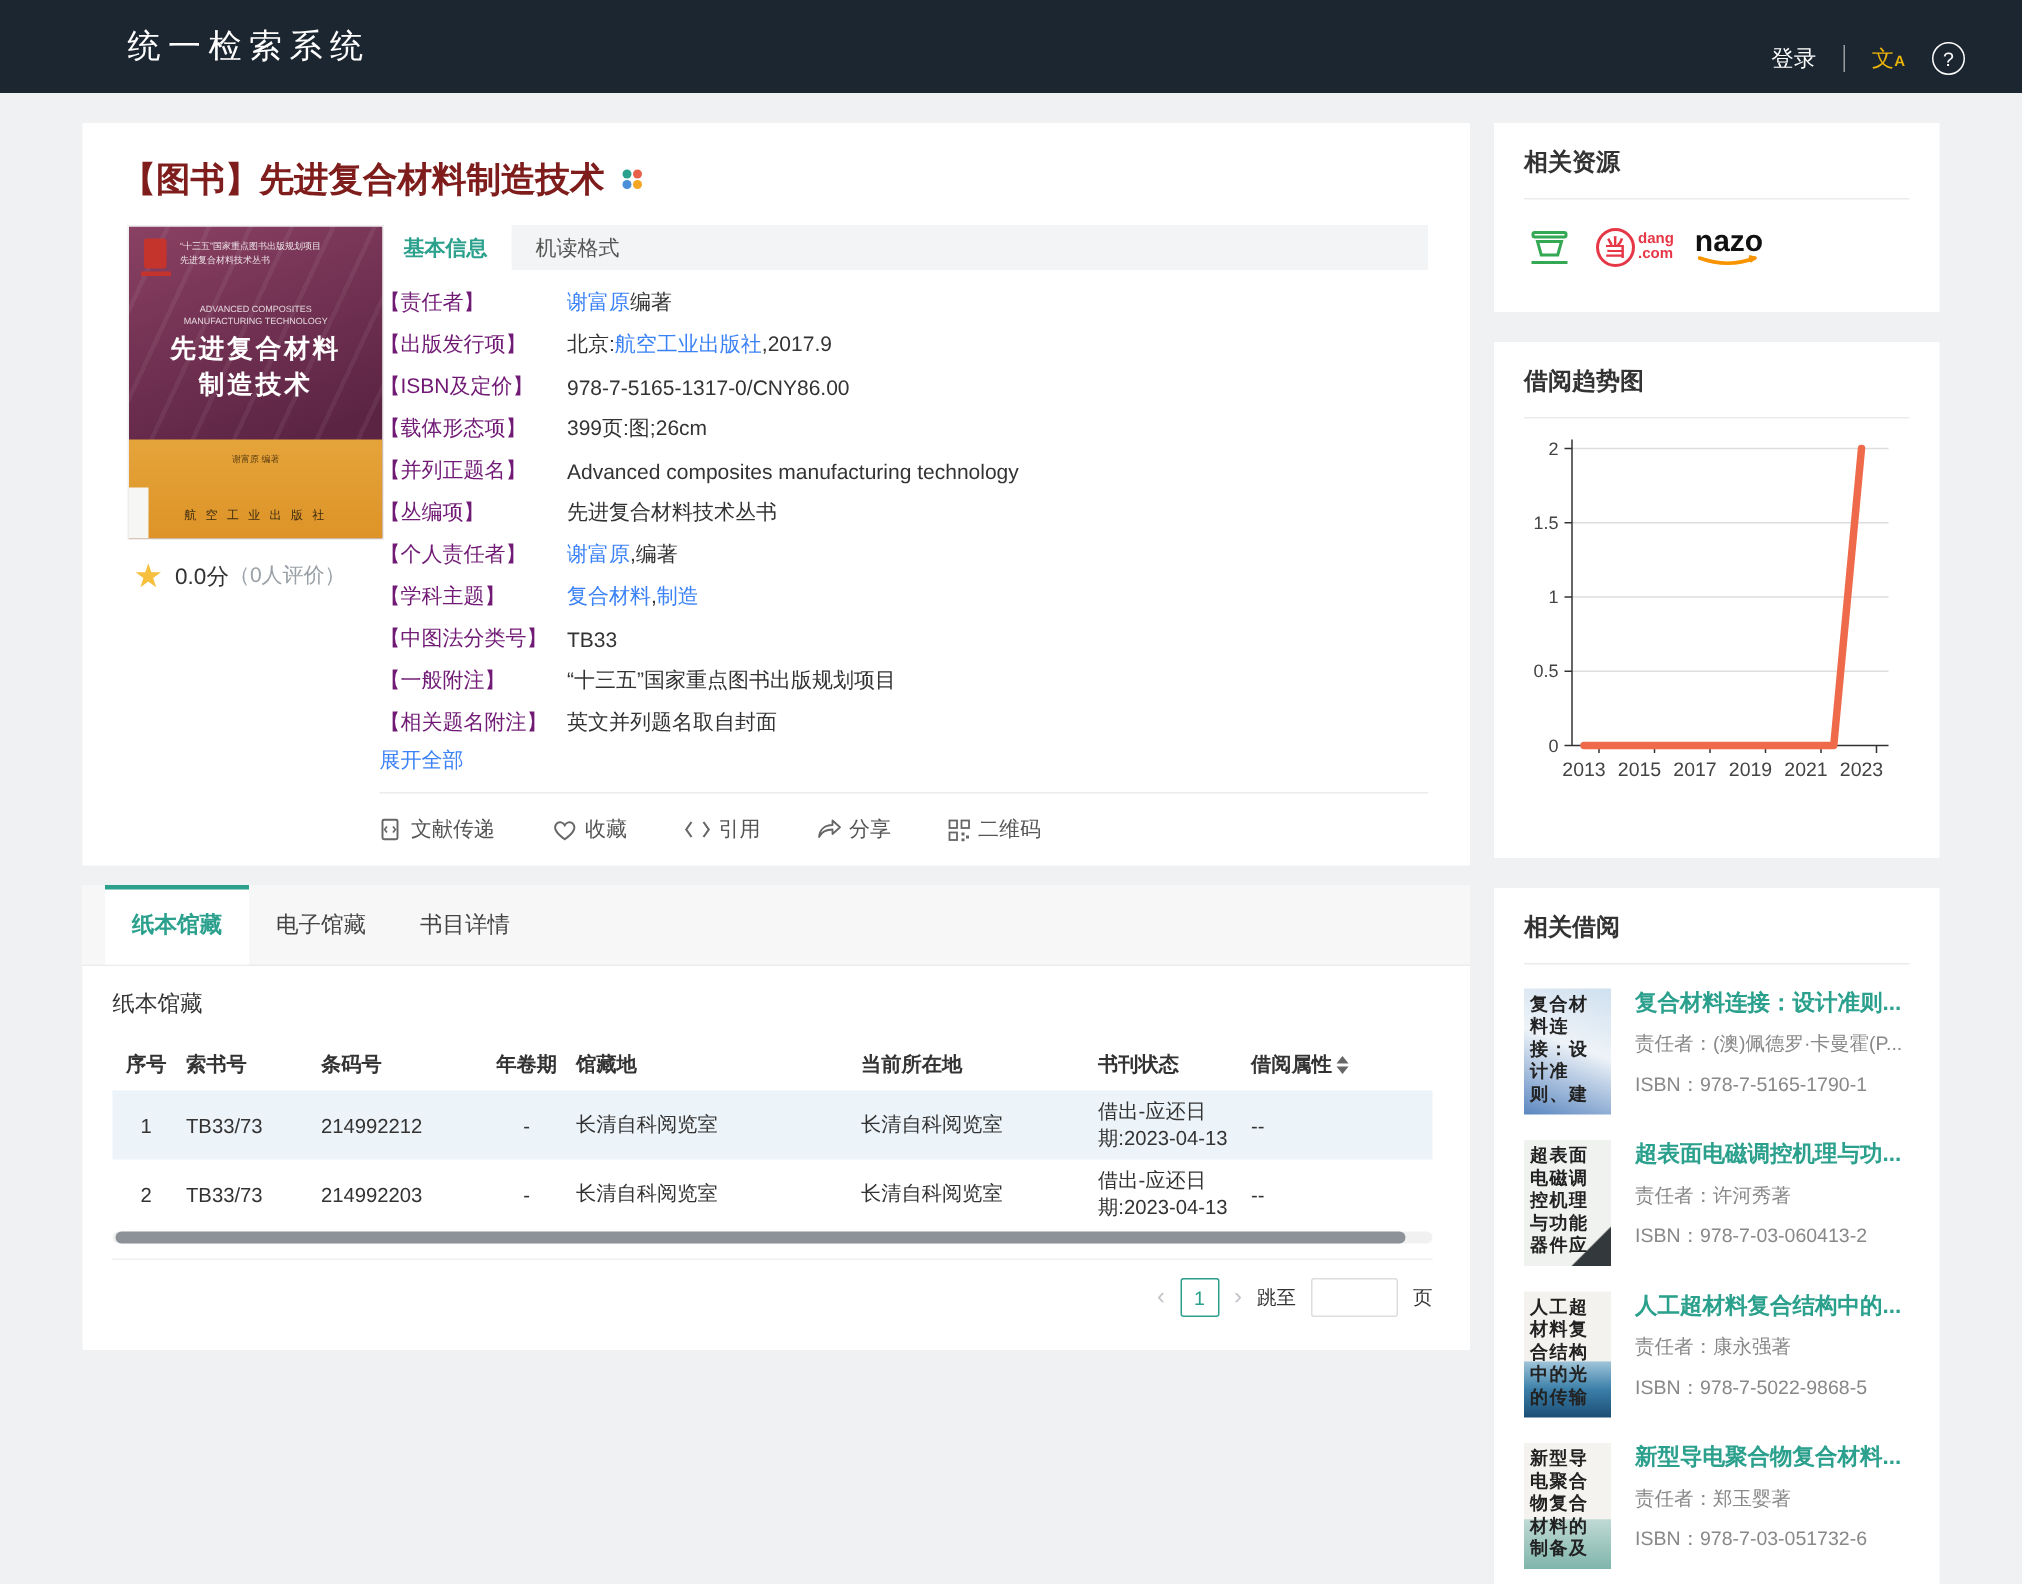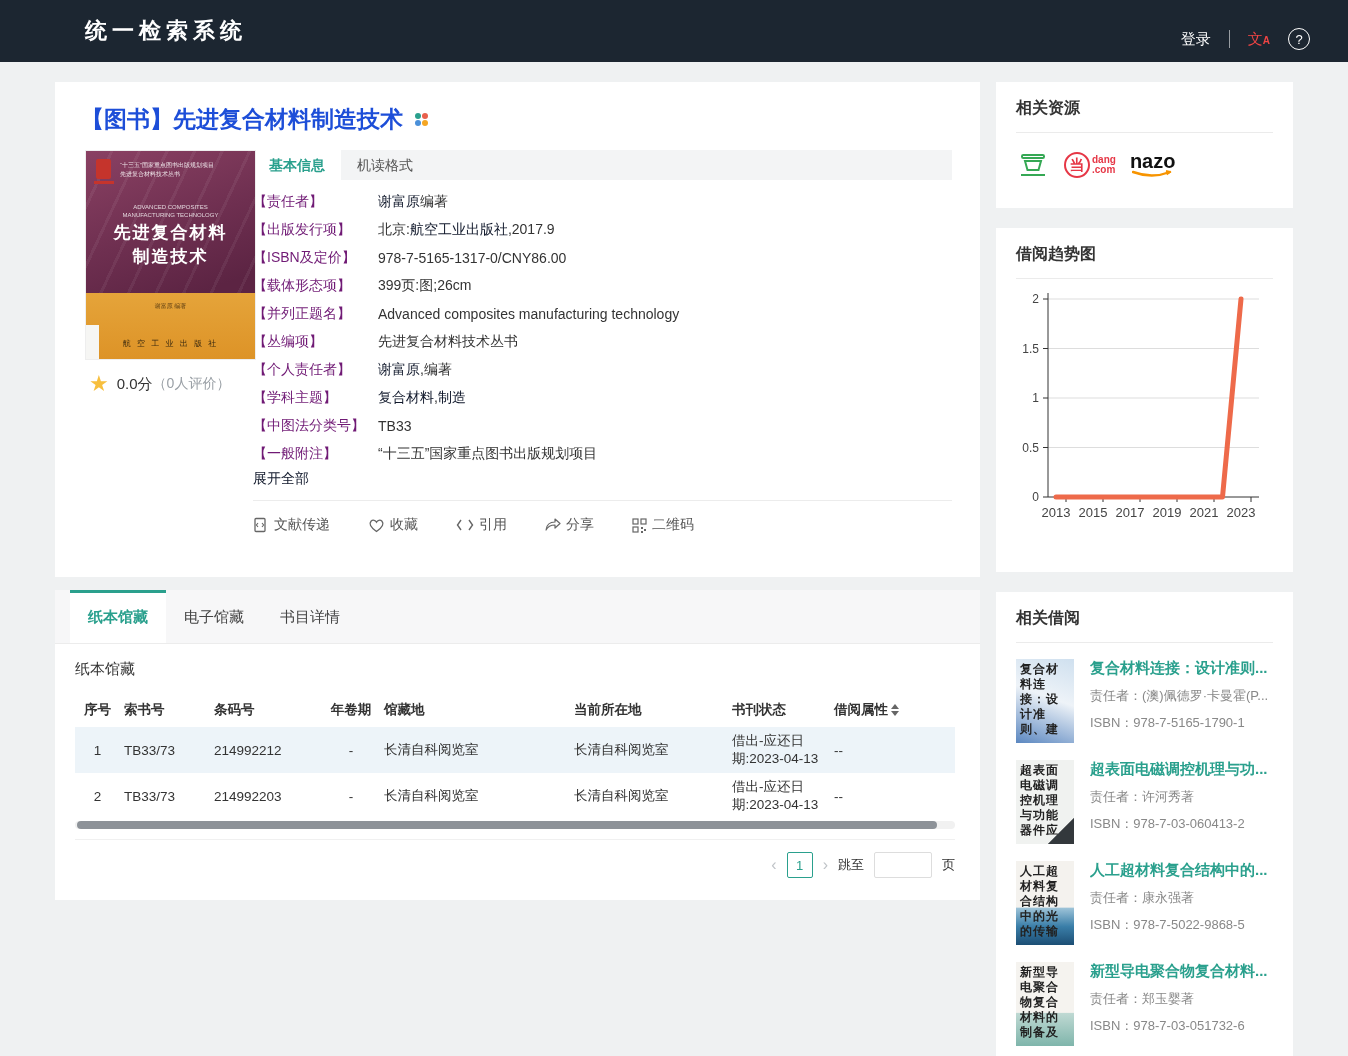--- a/index.html
+++ b/index.html
@@ -1,32 +1,32 @@
 <!DOCTYPE html>
 <html><head>
 <meta charset="utf-8">
 <style>
 * { margin:0; padding:0; box-sizing:border-box; }
 html,body { width:1348px; height:1056px; overflow:hidden; background:#eff1f2; font-family:"Liberation Sans","DejaVu Sans",sans-serif; }
 .topbar { height:62px; background:#1c2631; position:relative; }
-.logo { position:absolute; left:85px; top:16px; color:#fff; font-size:22px; font-weight:bold; letter-spacing:5px; }
+.logo { position:absolute; left:85px; top:16px; color:#fff; font-size:22px; font-weight:normal; letter-spacing:5px; }
 .nav { position:absolute; left:565px; top:21px; display:flex; gap:39px; }
 .nav-item { color:#f2f4f6; font-size:14px; cursor:pointer; }
 .top-right { position:absolute; right:38px; top:0; height:78px; display:flex; align-items:center; gap:18px; }
 .login { color:#fff; font-size:15px; }
 .vdiv { width:1px; height:18px; background:rgba(255,255,255,.55); }
-.lang-ic { color:#ef4444; font-size:15px; position:relative;text-align:right; }
+.lang-ic { color:#eab308; font-size:15px; position:relative;text-align:right; }
 .lang-ic .sub { font-size:10px; font-weight:bold; }
 .help-ic { width:22px; height:22px; border:1.6px solid #fff; border-radius:50%; color:#fff; font-size:13px; display:flex; align-items:center; justify-content:center; }
 .layout { display:flex; gap:16px; padding:20px 55px 0 55px; align-items:flex-start; }
 .left-col { width:925px; flex:0 0 925px; }
 .right-col { width:297px; flex:0 0 297px; display:flex; flex-direction:column; gap:20px; }
 .card { background:#fff; }
 .book-card { padding:22px 28px 20px 26px; height:495px; }
-.book-title { font-size:23px; font-weight:bold; color:#1d4ed8; display:flex; align-items:center; gap:10px; }
+.book-title { font-size:23px; font-weight:bold; color:#7f1d1d; display:flex; align-items:center; gap:10px; }
 .detail { display:flex; margin-top:15px; }
 .cover-col { width:156px; flex:0 0 156px; }
 .cover { width:171px; height:210px; margin-left:4px; border:1px solid #eee; position:relative; background:linear-gradient(160deg,#8a4163 0%,#6e2f50 40%,#5c2443 68%,#5c2443 68%); overflow:hidden; }
 .cover .yellow { position:absolute; left:0; right:0; bottom:0; height:66px; background:linear-gradient(#e5a43a,#dd9327); }
 .cover .streaks { position:absolute; inset:0; background:repeating-linear-gradient(115deg, rgba(255,255,255,0) 0 22px, rgba(255,255,255,.06) 22px 25px); }
 .cover .red-logo { position:absolute; left:10px; top:8px; width:15px; height:20px; background:#c5342c; border-radius:2px; }
 .cover .red-sub { position:absolute; left:8px; top:30px; width:20px; height:3px; background:#c5342c; }
 .cover .cap { position:absolute; left:34px; top:10px; color:rgba(255,255,255,.85); font-size:6px; line-height:9px; }
 .cover .eng { position:absolute; left:0; right:0; top:52px; text-align:center; color:rgba(255,255,255,.8); font-size:6px; line-height:8px; }
 .cover .zh-title { position:absolute; left:0; right:0; top:70px; text-align:center; color:#fff; font-size:17px; font-weight:bold; line-height:24px; letter-spacing:2px; }
@@ -38,21 +38,21 @@
 .rating .score { color:#333; font-size:15px; }
 .rating .cnt { color:#9aa0a6; font-size:14px; }
 .info-col { flex:1; margin-left:16px; }
 .tabstrip1 { background:#f3f4f5; height:30px; display:flex; }
 .tab1 { width:88px; text-align:center; line-height:30px; font-size:14px; color:#555; cursor:pointer; }
 .tab1.active { background:#fff; color:#2aa08d; font-weight:bold; }
 .fields { margin-top:8px; }
 .f-row { display:flex; height:28px; align-items:center; font-size:14px; }
 .f-label { width:125px; flex:0 0 125px; color:#701a75; }
 .f-val { color:#333; }
-.f-val a, .lnk { color:#0f172a; text-decoration:none; cursor:pointer;text-align:center; }
+.f-val a, .lnk { color:#3b82f6; text-decoration:none; cursor:pointer;text-align:center; }
 .expand { font-size:14px; margin-top:2px; display:inline-block; }
 .act-div { border-top:1px solid #ececec; margin-top:12px; }
 .actions { display:flex; gap:38px; margin-top:15px; align-items:center; }
 .action { display:flex; align-items:center; gap:5px; color:#555; font-size:14px; cursor:pointer; }
 .action svg { display:block; }
 .holdings-card { margin-top:13px; height:310px; }
 .tabstrip2 { background:#f7f7f8; height:54px; display:flex; border-bottom:1px solid #ececec; padding-left:15px; }
 .tab2 { padding:0 18px; line-height:54px; font-size:15px; color:#444; cursor:pointer; }
 .tab2.active { background:#fff; color:#2aa08d; font-weight:bold; border-top:3px solid #2aa08d; line-height:48px; }
 .holdings-body { padding:16px 20px 0 20px; }
@@ -188,20 +188,24 @@
                 <span class="f-label">【学科主题】</span>
                 <span class="f-val"><a class="lnk">复合材料</a><span>,</span><a class="lnk">制造</a></span>
               </div>
               <div class="f-row">
                 <span class="f-label">【中图法分类号】</span>
                 <span class="f-val"><span>TB33</span></span>
               </div>
               <div class="f-row">
                 <span class="f-label">【一般附注】</span>
                 <span class="f-val"><span> “十三五”国家重点图书出版规划项目</span></span>
+              </div>
+              <div class="f-row">
+                <span class="f-label">【相关题名附注】</span>
+                <span class="f-val"><span>英文并列题名取自封面</span></span>
               </div>
             </div>
           <a class="lnk expand">展开全部</a>
           <div class="act-div"></div>
           <div class="actions" id="actions">
               <span class="action">
                 <span>
                   <svg width="16" height="16" viewBox="0 0 16 16">
                     <rect x="2" y="1.5" width="10" height="13" rx="1" fill="none" stroke="#666" stroke-width="1.3"></rect>
                     <path d="M5 6 l-1.6 2 l1.6 2 M9 6 l1.6 2 l-1.6 2" stroke="#666" fill="none" stroke-width="1.1"></path>

